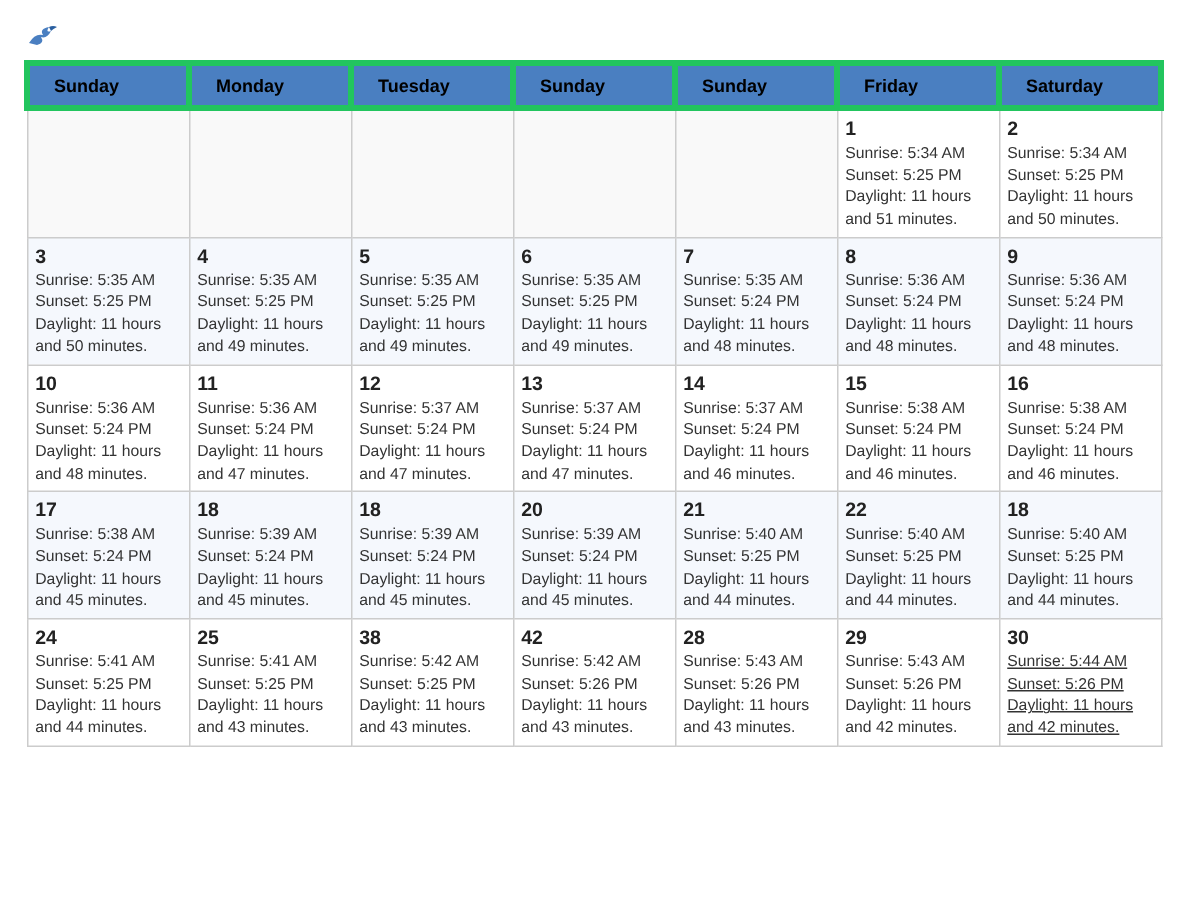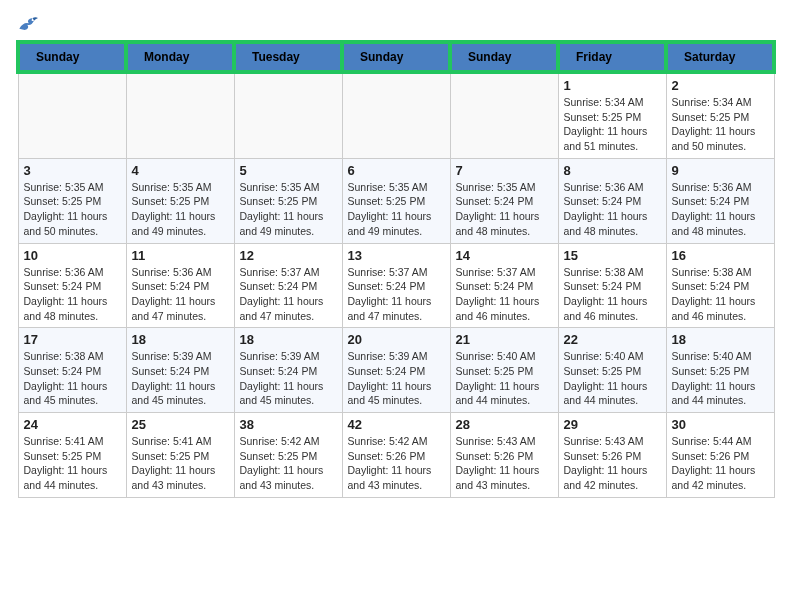--- a/index.html
+++ b/index.html
@@ -306,19 +306,19 @@
 Daylight: 11 hours and 43 minutes.</div>
         </td>
         <td>
           <div class="day-num">29</div>
           <div class="day-info" style="white-space: pre-line;">Sunrise: 5:43 AM
 Sunset: 5:26 PM
 Daylight: 11 hours and 42 minutes.</div>
         </td>
         <td>
           <div class="day-num">30</div>
-          <div class="day-info" style="white-space: pre-line;">Sunrise: 5:44 AM
+          <div class="day-info" style="white-space: pre-line; text-decoration: underline;">Sunrise: 5:44 AM
 Sunset: 5:26 PM
 Daylight: 11 hours and 42 minutes.</div>
         </td>
       </tr>
     </tbody>
 </table>
 
 </body></html>

